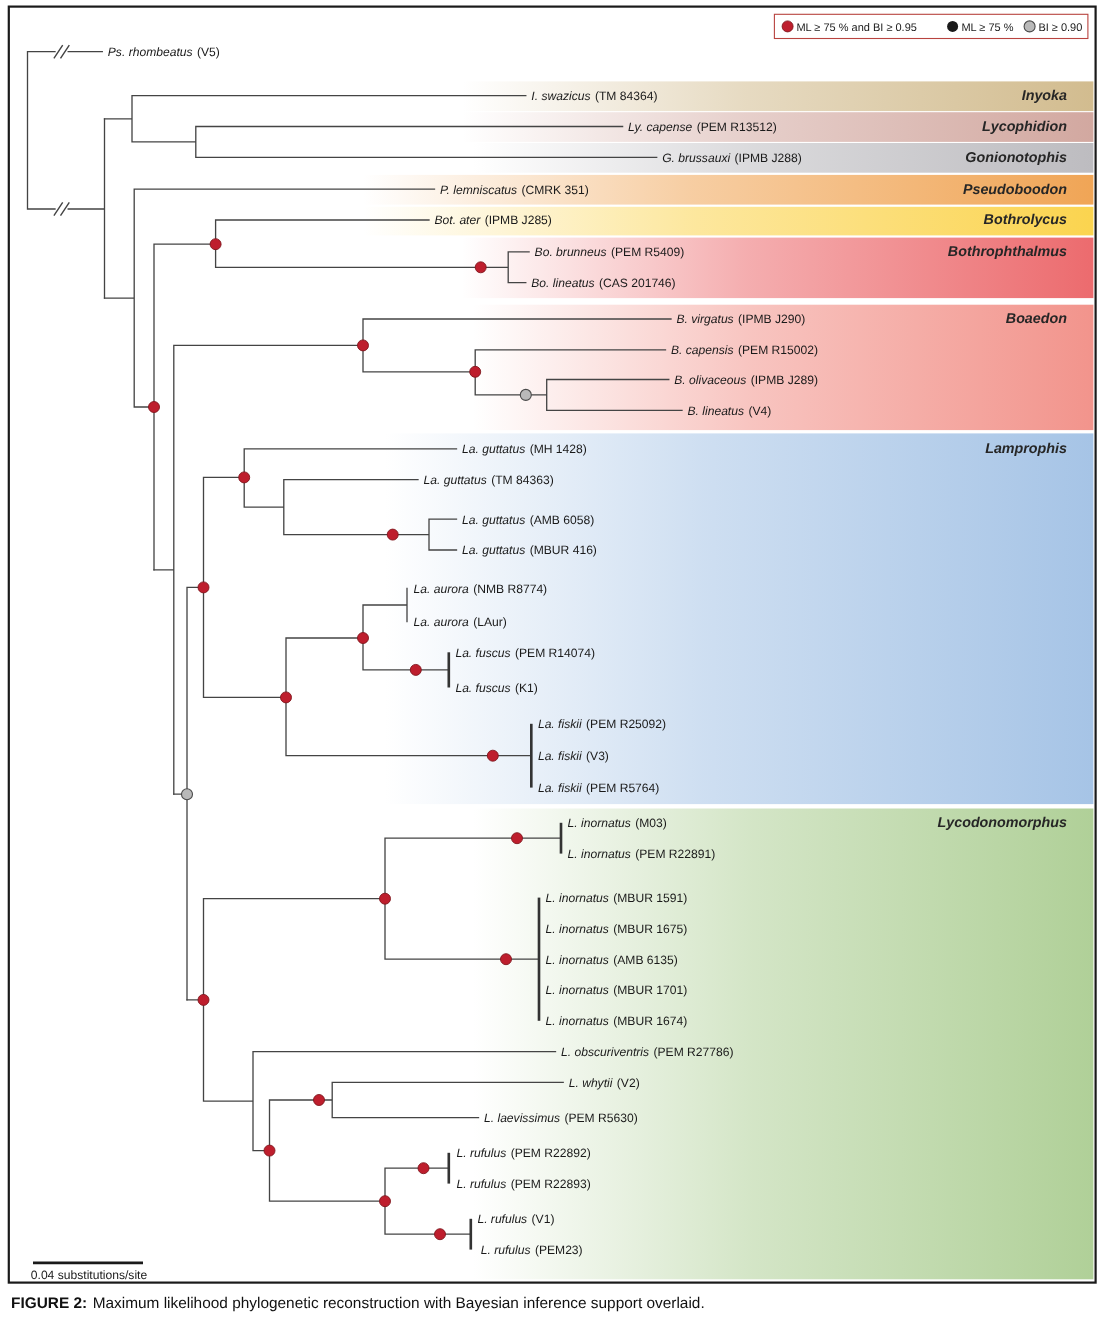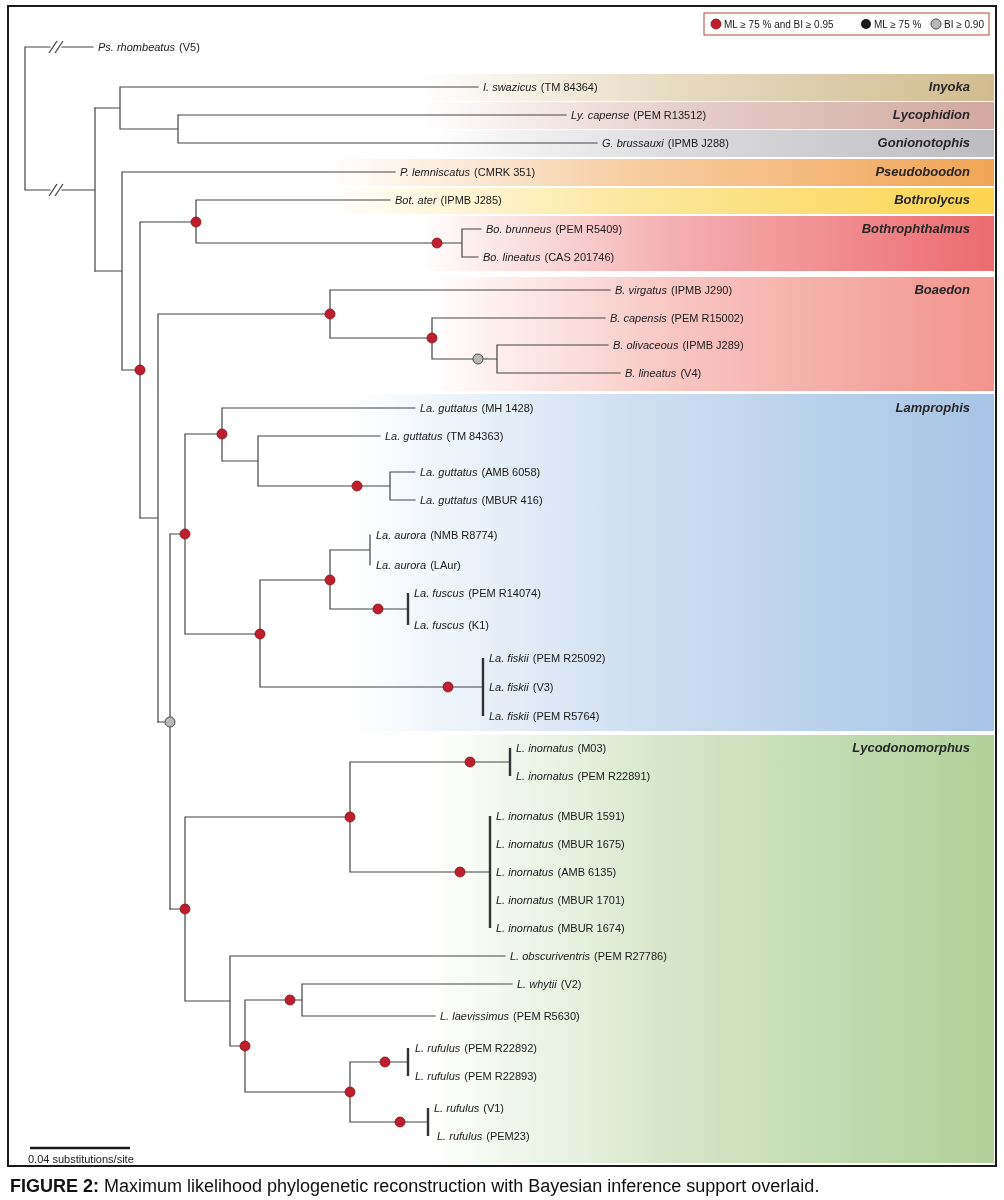--- a/index.html
+++ b/index.html
@@ -3,21 +3,21 @@
 <meta charset="utf-8">
 <style>
   html,body{margin:0;padding:0;background:#ffffff;}
   body{width:1004px;height:1200px;position:relative;font-family:"Liberation Sans",sans-serif;}
   svg{display:block;}
   .tip{font-size:11px;fill:#1a1a1a;}
   .tip .sp{font-style:italic;}
   .genus{font-size:13px;font-weight:bold;font-style:italic;fill:#262626;}
   .legend-text{font-size:10px;fill:#1a1a1a;}
   .scale-text{font-size:11px;fill:#1a1a1a;}
-  #caption{position:absolute;left:10px;top:1176px;width:986px;font-size:18px;color:#111;}
+  #caption{position:absolute;left:10px;top:1176px;width:986px;font-size:14px;color:#111;}
   #caption .pfx{font-weight:bold;margin-right:5px;}
 </style>
 </head>
 <body>
 
 <svg width="1004" height="1172" viewBox="0 0 1004 1172">
   <defs>
     <linearGradient id="gb0" x1="0" y1="0" x2="1" y2="0">
       <stop offset="0" stop-opacity="0" stop-color="#d2bc8f"></stop>
       <stop offset="0.45" stop-opacity="0.55" stop-color="#d2bc8f"></stop>

